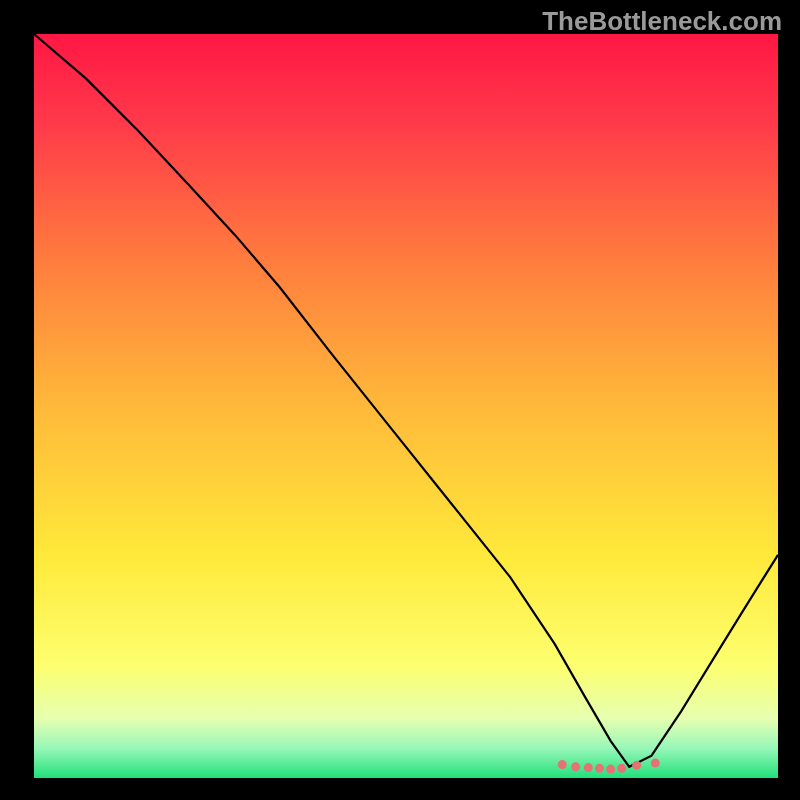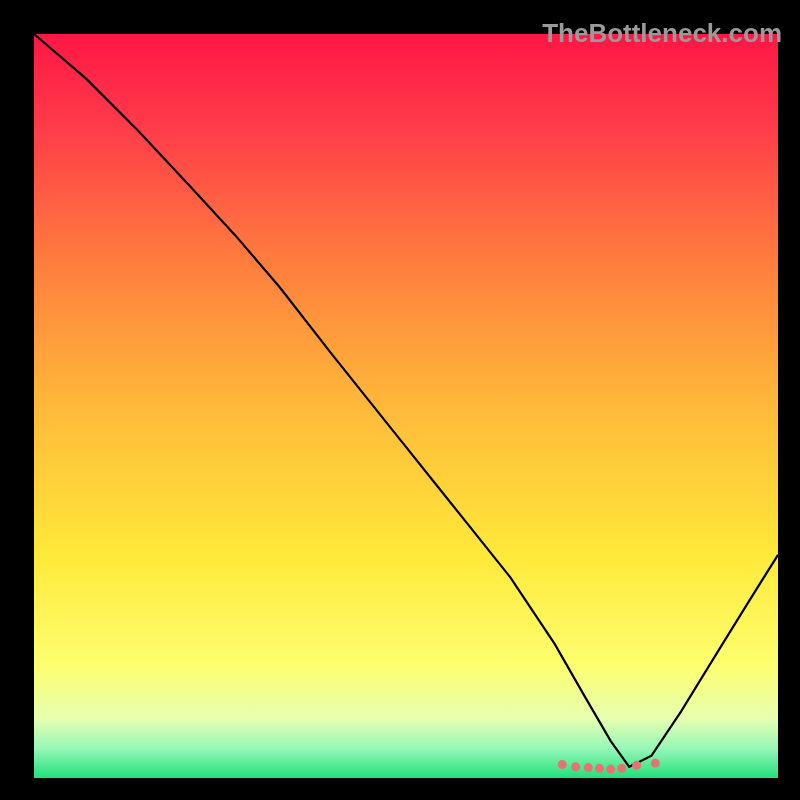--- a/index.html
+++ b/index.html
@@ -10,21 +10,21 @@
     background: #000000;
     overflow: hidden;
   }
   .container {
     position: relative;
     width: 800px;
     height: 800px;
   }
   .watermark {
     position: absolute;
-    top: 18px;
+    top: 6px;
     right: 18px;
     font-family: Arial, Helvetica, sans-serif;
     font-size: 26px;
     font-weight: bold;
     color: #9a9a9a;
     z-index: 10;
     letter-spacing: 0px;
   }
   svg {
     position: absolute;

